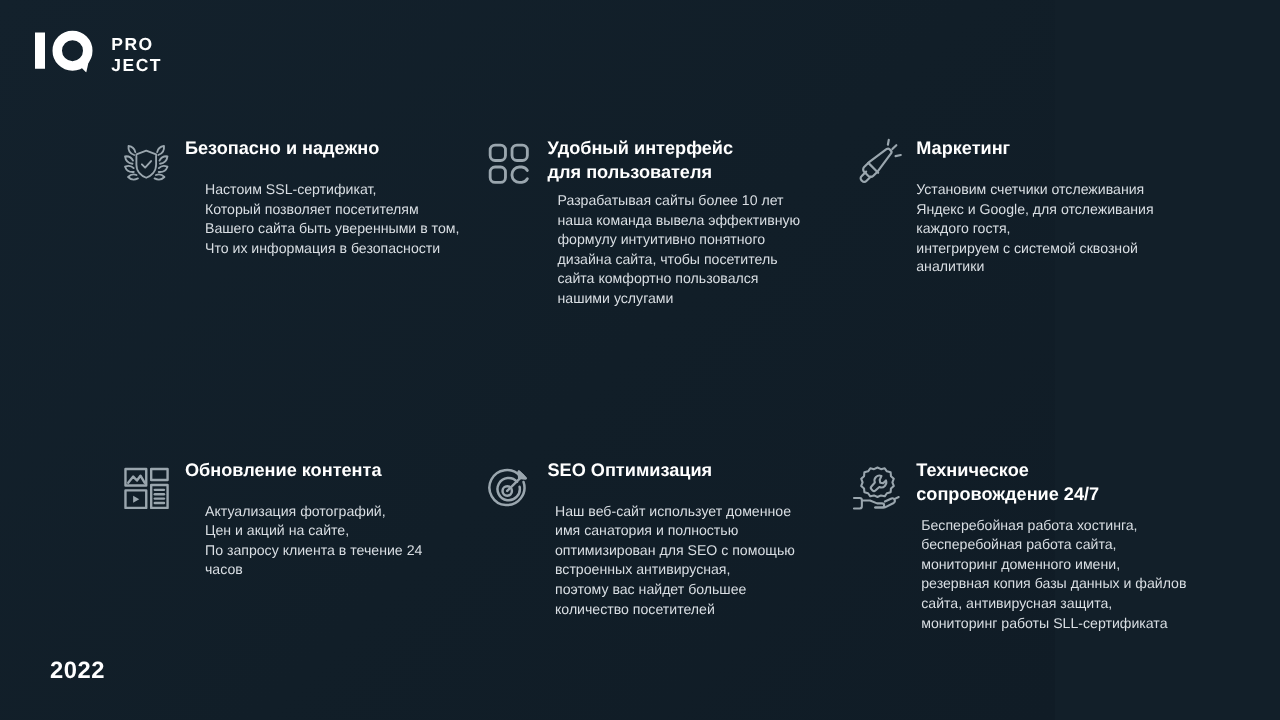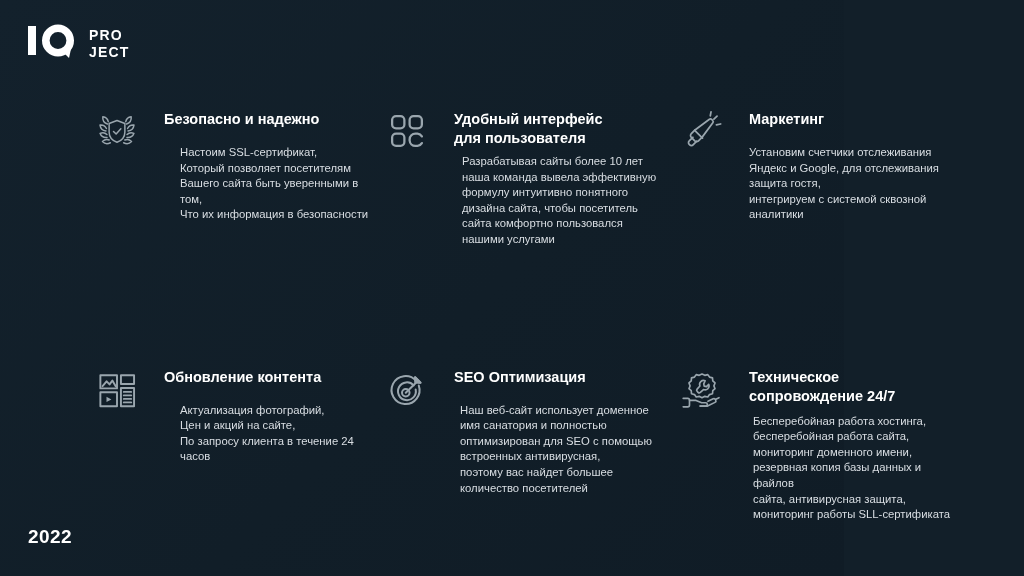--- a/index.html
+++ b/index.html
@@ -53,21 +53,21 @@
     width: 900px;
     display: grid;
     grid-template-columns: 290px 295px 300px;
     grid-template-rows: auto auto;
     row-gap: 102px;
     column-gap: 0px;
   }
   .feature {
     display: flex;
     align-items: flex-start;
-    gap: 16px;
+    gap: 0px;
   }
   .feature-icon {
     width: 52px;
     min-width: 52px;
     padding-top: 2px;
     color: #9aa6ae;
   }
   .feature-icon svg { display: block; }
   .feature-body {
     padding-top: 2px;
@@ -98,21 +98,21 @@
   .f-tech .feature-title { margin-bottom: 4px; }
   .f-ui .feature-title { margin-bottom: 4px; }
 
   .f-content .feature-icon,
   .f-seo .feature-icon,
   .f-tech .feature-icon { padding-top: 4px; }
 
   
   .year {
     position: absolute;
-    left: 28px;
+    left: 40px;
     bottom: 28px;
     color: #ffffff;
     font-size: 19px;
     font-weight: bold;
     letter-spacing: 0.4px;
   }
 </style>
 </head>
 <body>
 
@@ -187,21 +187,21 @@
           <path d="M13.6 31.2 l-4.2 4.2 a2.6 2.6 0 0 0 0 3.8 l0.6 0.6 a2.6 2.6 0 0 0 3.8 0 l4.2 -4.2"></path>
           <path d="M37.6 10.5 l3.6 -3.4"></path>
           <path d="M40.5 17 l4.8 -1"></path>
           <path d="M33.5 6.6 l0.8 -4.4"></path>
         </svg>
       </div>
       <div class="feature-body">
         <h3 class="feature-title">Маркетинг</h3>
         <p class="feature-text">Установим счетчики отслеживания
 Яндекс и Google, для отслеживания
-защита гостя,
+каждого гостя,
 интегрируем с системой сквозной
 аналитики</p>
       </div>
     </div>
 
     <div class="feature f-content">
       <div class="feature-icon">
         <svg width="42" height="42" viewBox="0 0 48 48" fill="none" stroke="#9aa6ae" stroke-width="2.2" stroke-linecap="round" stroke-linejoin="round" aria-hidden="true">
           <rect x="5" y="6" width="19" height="15"></rect>
           <path d="M7.5 18.5 l4.6 -5.6 l3.4 3.6 l3.2 -4.4 l3.8 6.4" fill="none"></path>

